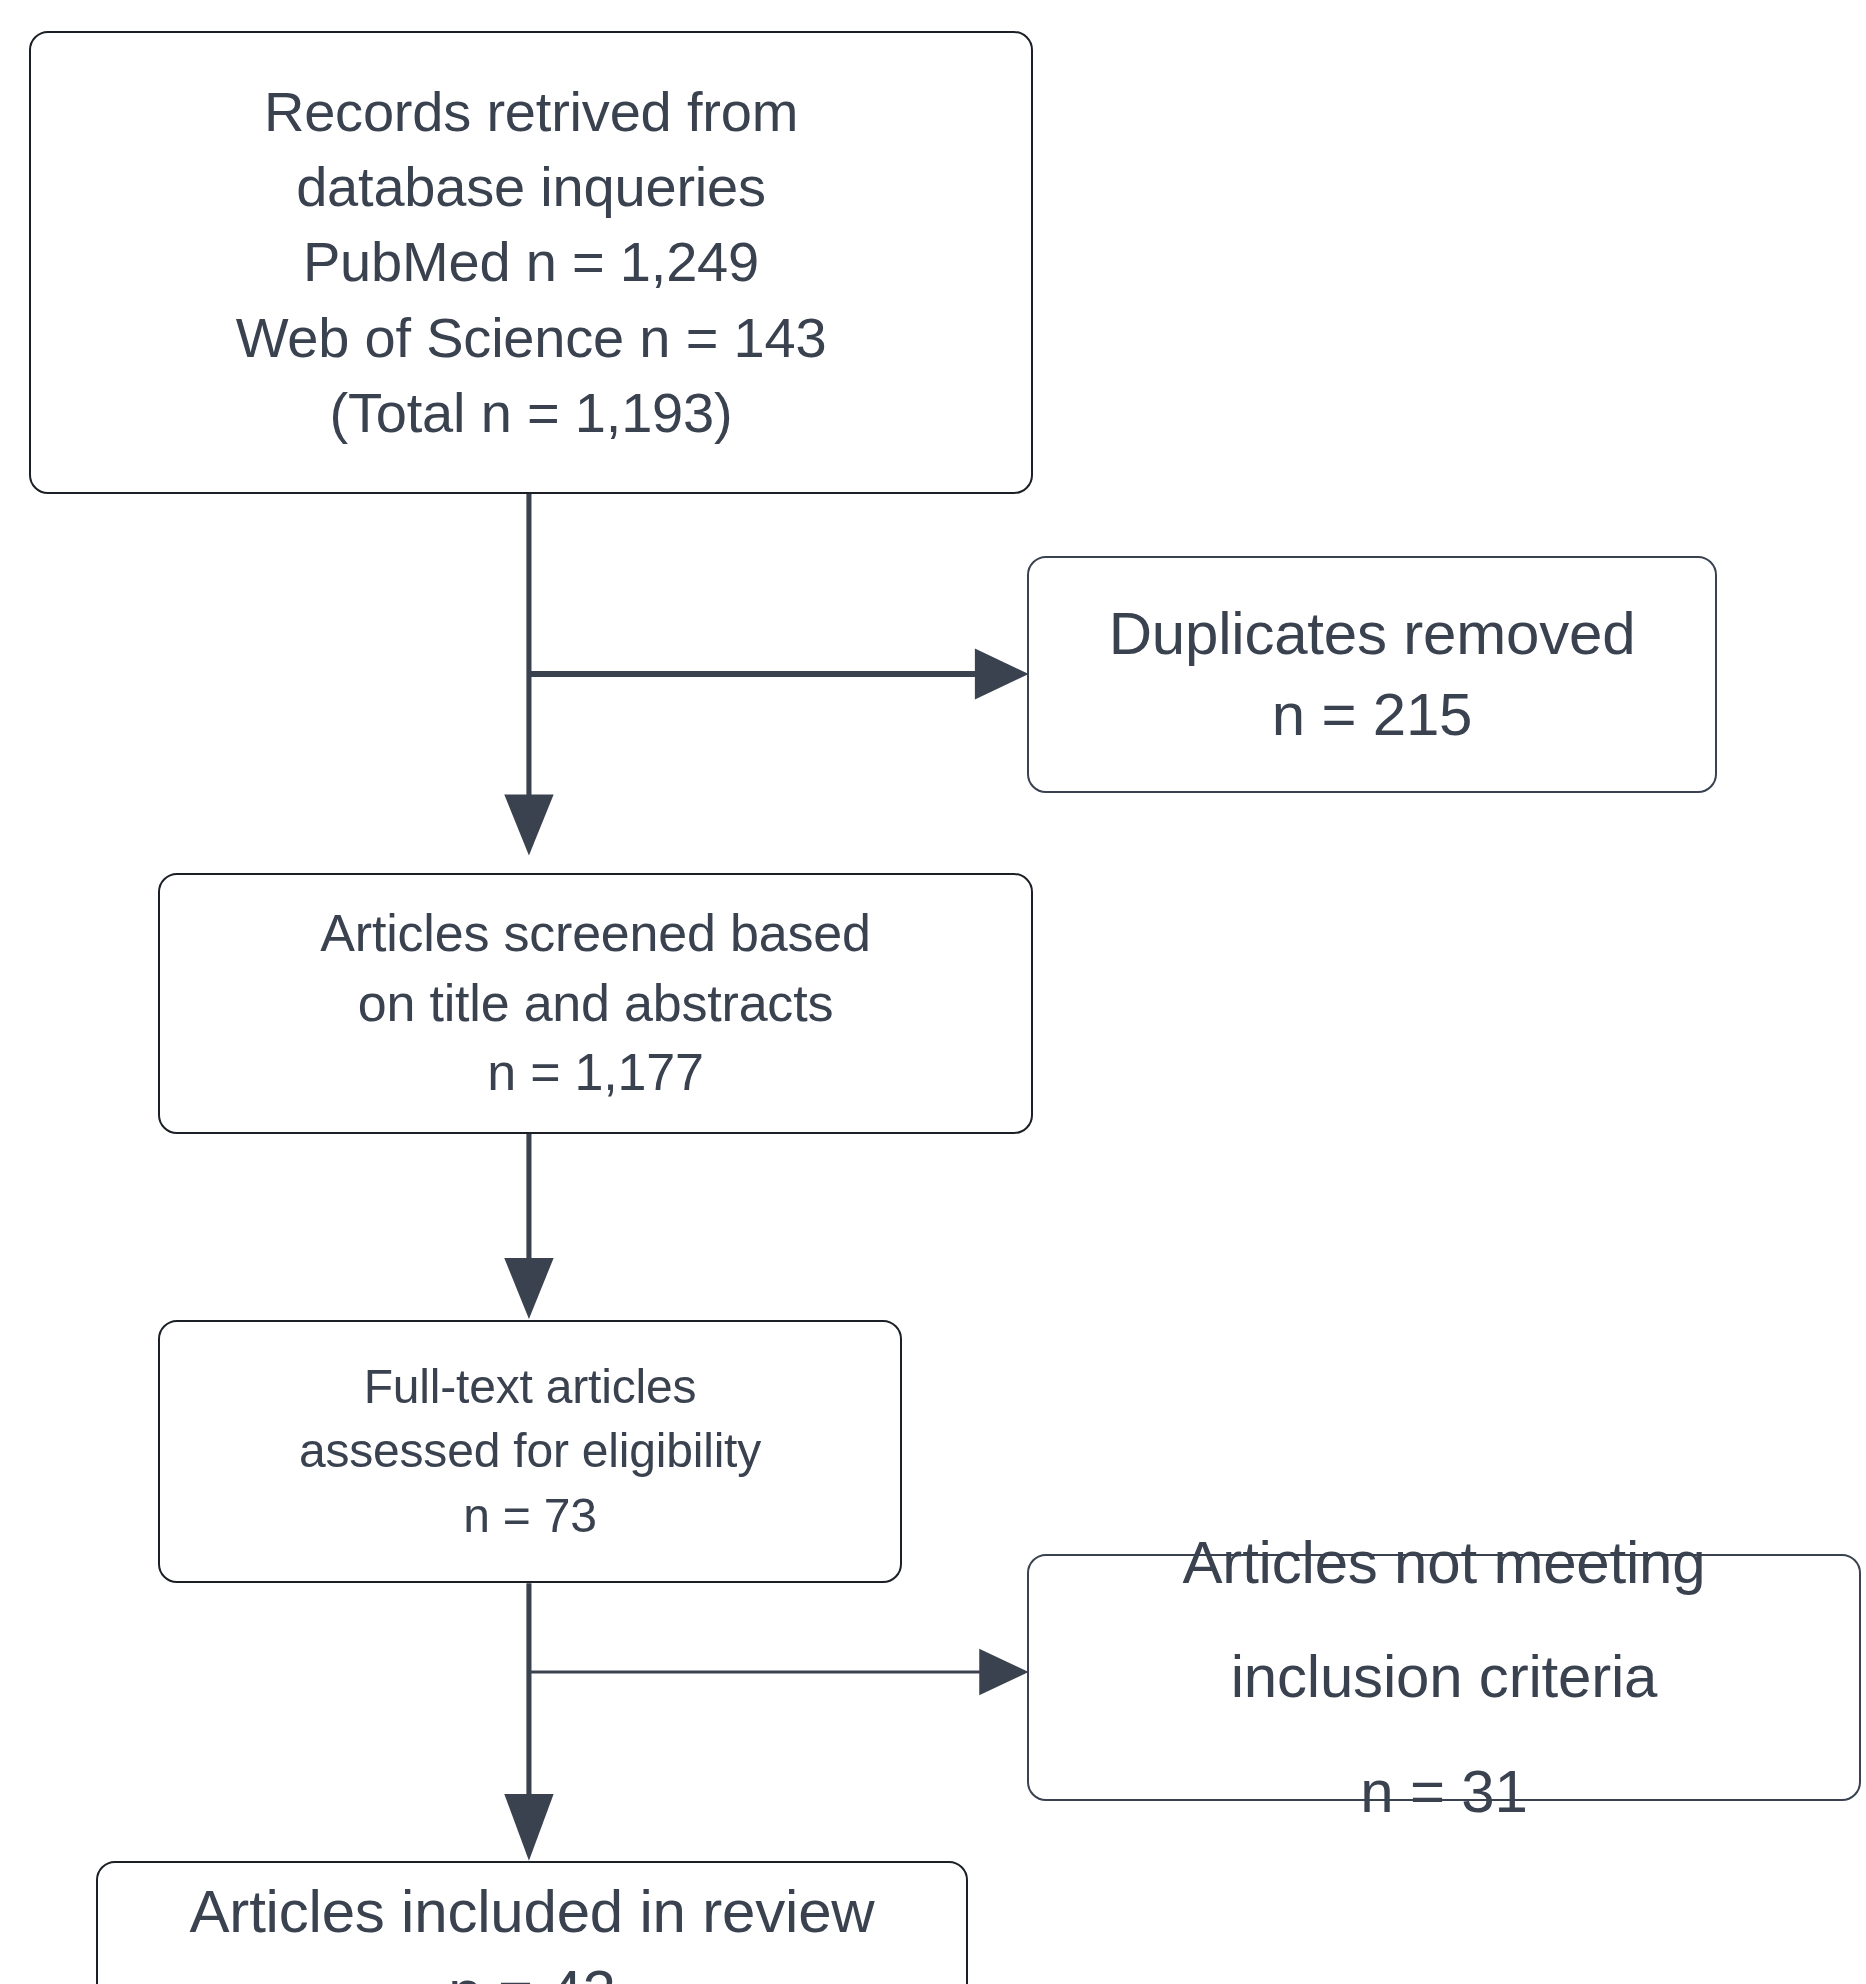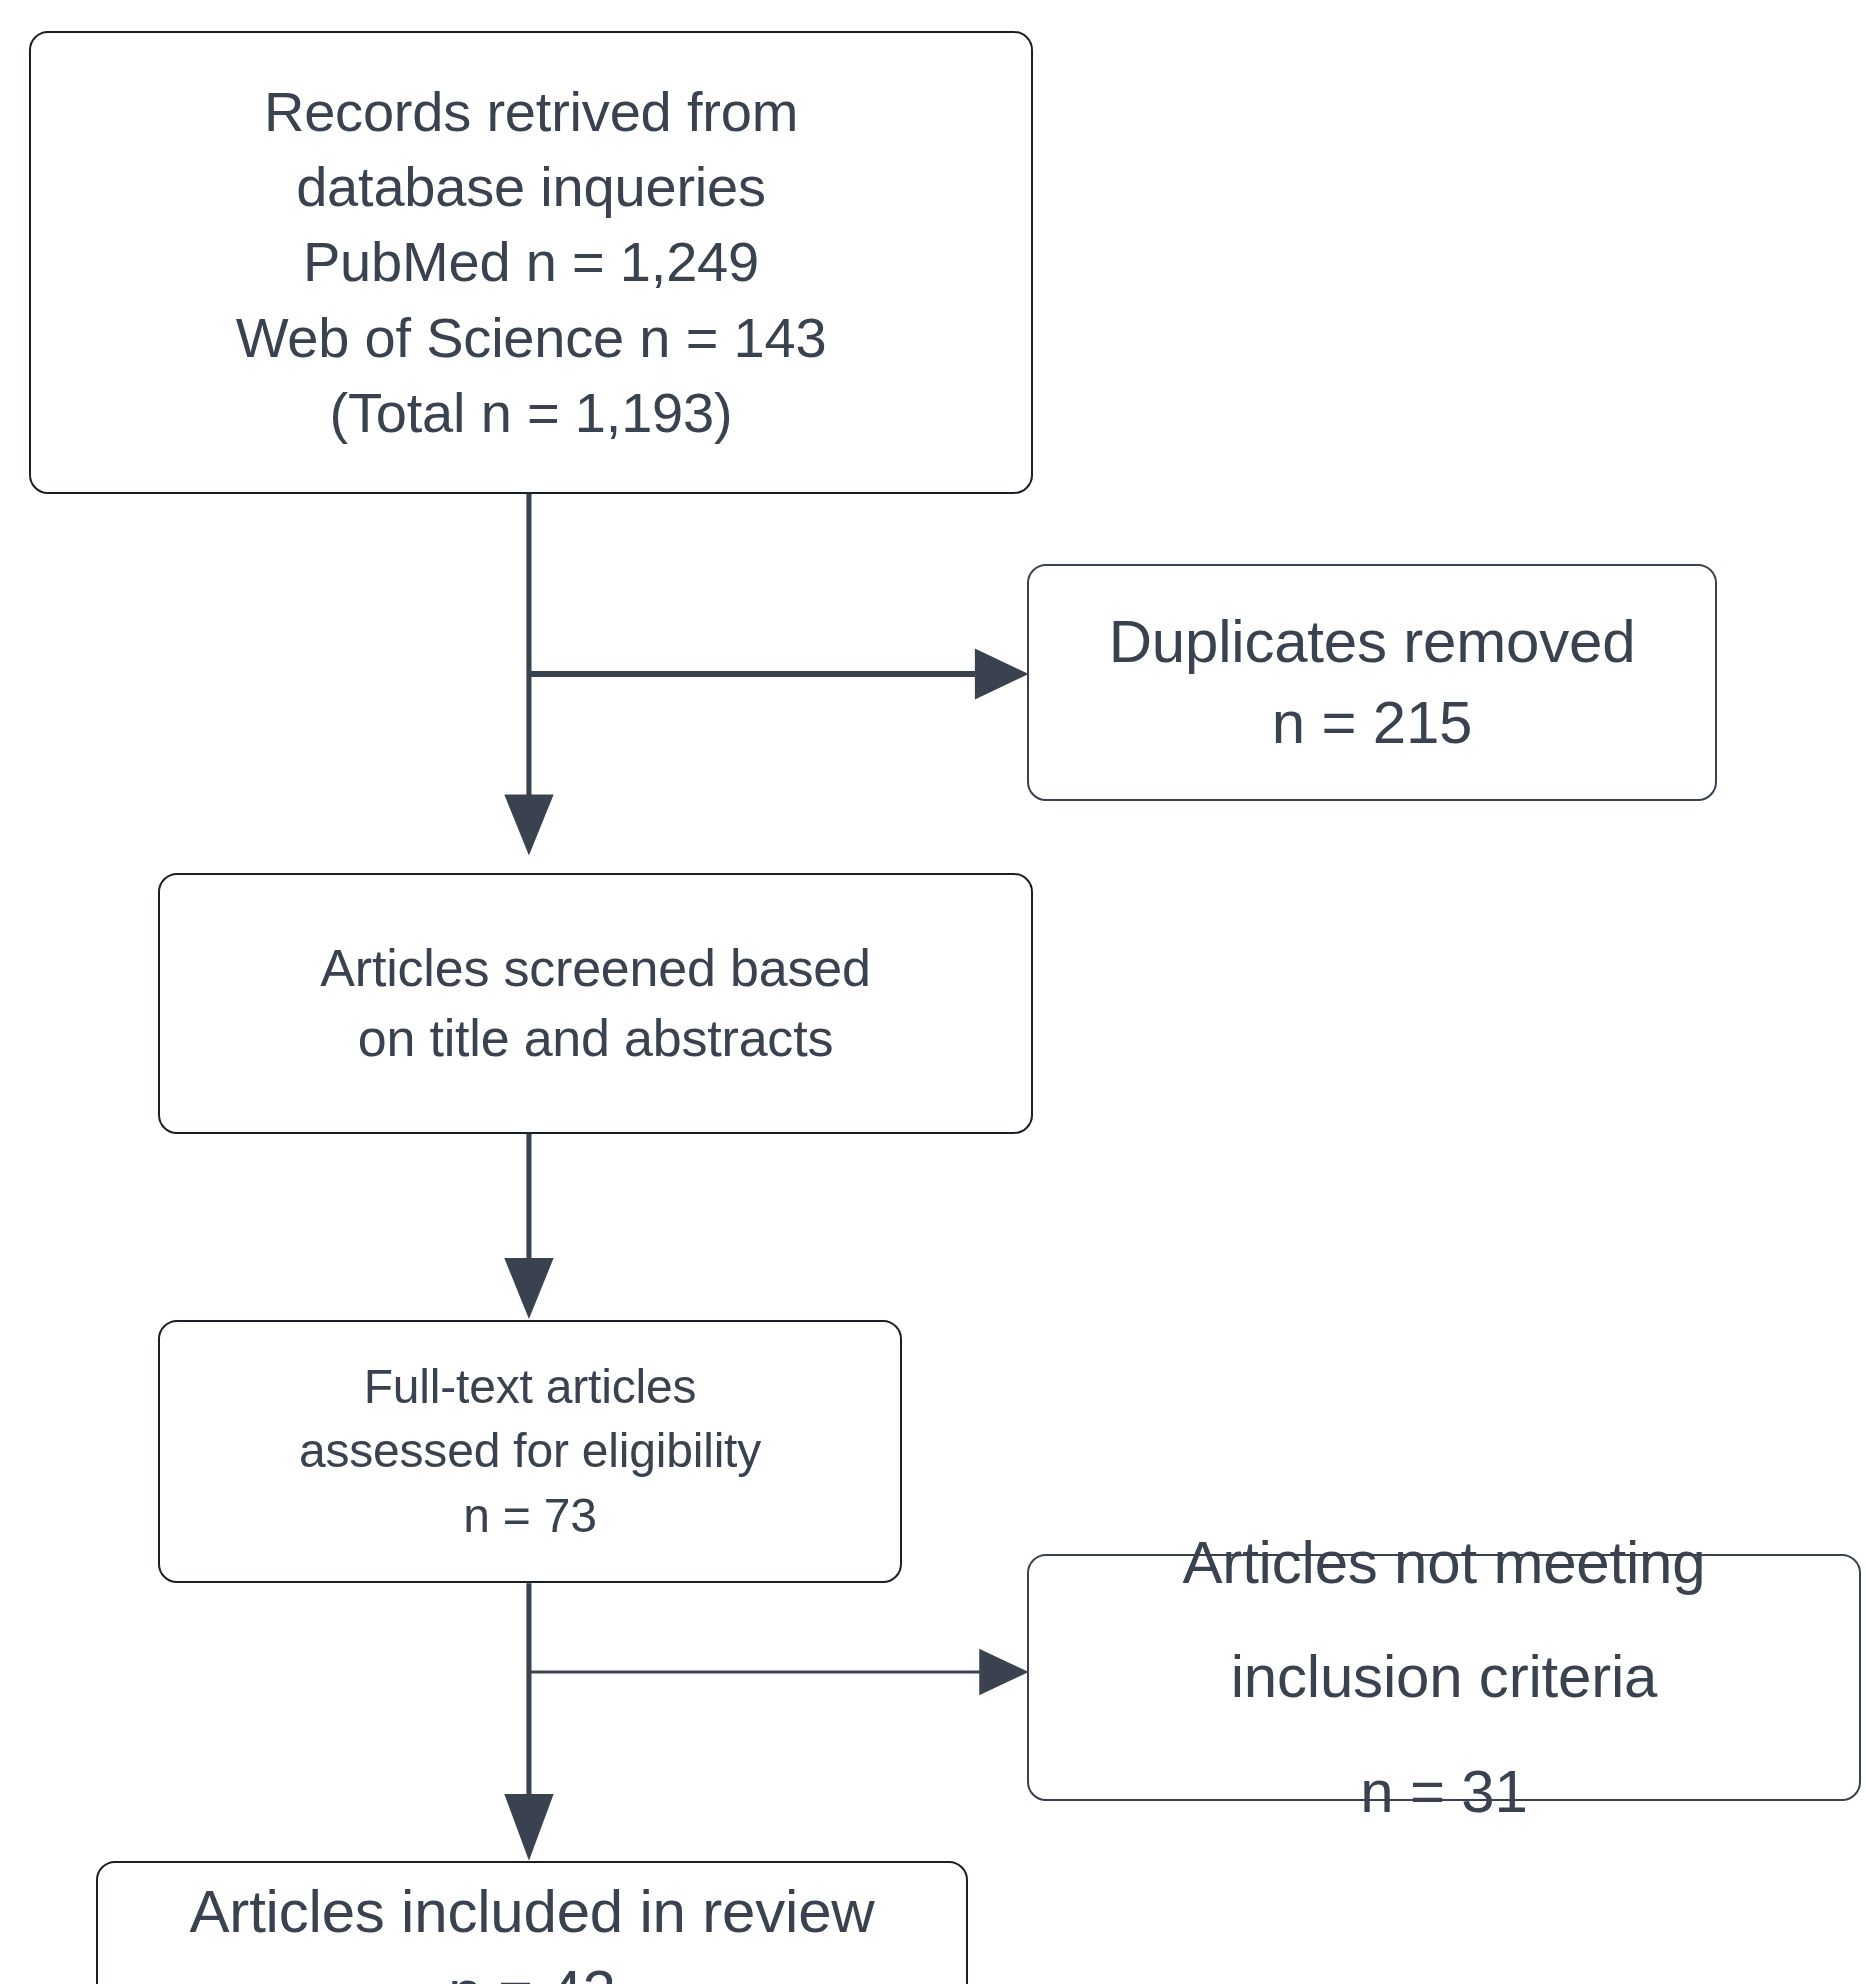--- a/index.html
+++ b/index.html
@@ -33,21 +33,21 @@
     padding: 4.4px 11.6px;
   }
   .node .line {
     display: block;
     white-space: nowrap;
   }
 
   
   #node-records   { left: 29px;   top: 30.5px;   width: 1004px; height: 463px; font-size: 56px; }
   #node-duplicates{ left: 1027px; top: 556px;  width: 690px; height: 237px; font-size: 60px;
-                    border-color:#3a4250; border-width:2.9px;margin-top:8px; }
+                    border-color:#3a4250; border-width:2.9px; }
   #node-screened  { left: 158px;  top: 857px; width: 875px; height: 261px; font-size: 52px; margin-top: 16px; }
   #node-fulltext  { left: 158px;  top: 1320px; width: 744px; height: 263px; font-size: 48px; }
   #node-notmeeting{ left: 1027px; top: 1554px; width: 834px; height: 247px; font-size: 60px;
                     border-color:#3a4250; border-width:2.9px;gap:34px; }
   #node-included  { left: 96px;  top: 1861px; width: 872px; height: 182px; font-size: 60px; }
 
   
   #edges {
     position: absolute;
     left: 0; top: 0;
@@ -98,20 +98,21 @@
   </div>
 
   <div class="node" id="node-duplicates">
     <span class="line">Duplicates removed</span>
     <span class="line">n = 215</span>
   </div>
 
   <div class="node" id="node-screened">
     <span class="line">Articles screened based</span>
     <span class="line">on title and abstracts</span>
+    <span class="line">n = 1,177</span>
   </div>
 
   <div class="node" id="node-fulltext">
     <span class="line">Full-text articles</span>
     <span class="line">assessed for eligibility</span>
     <span class="line">n = 73</span>
   </div>
 
   <div class="node" id="node-notmeeting">
     <span class="line">Articles not meeting</span>

